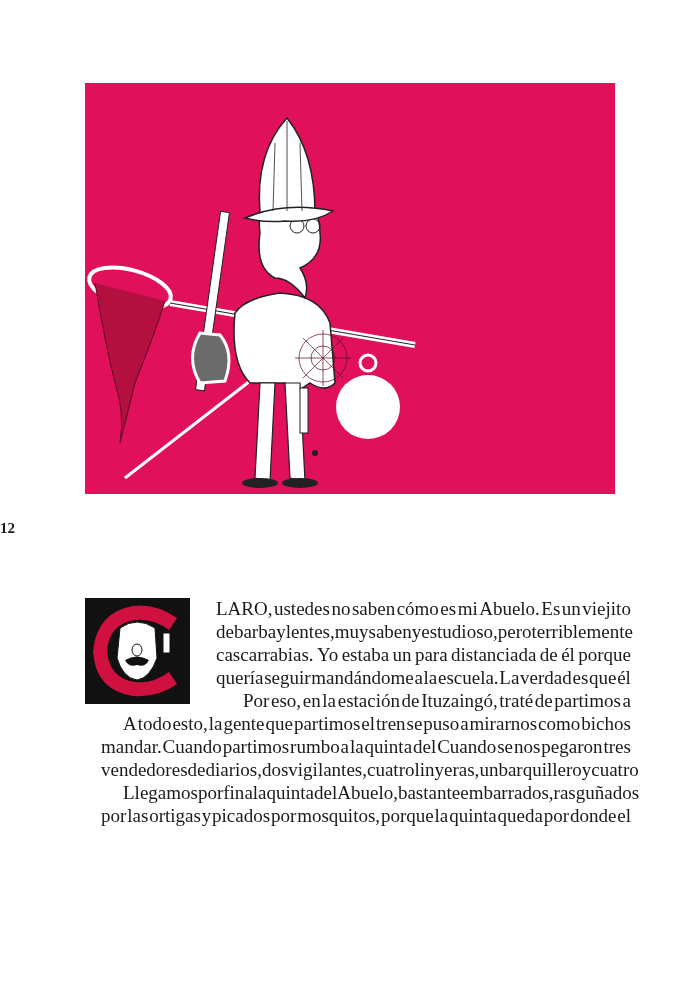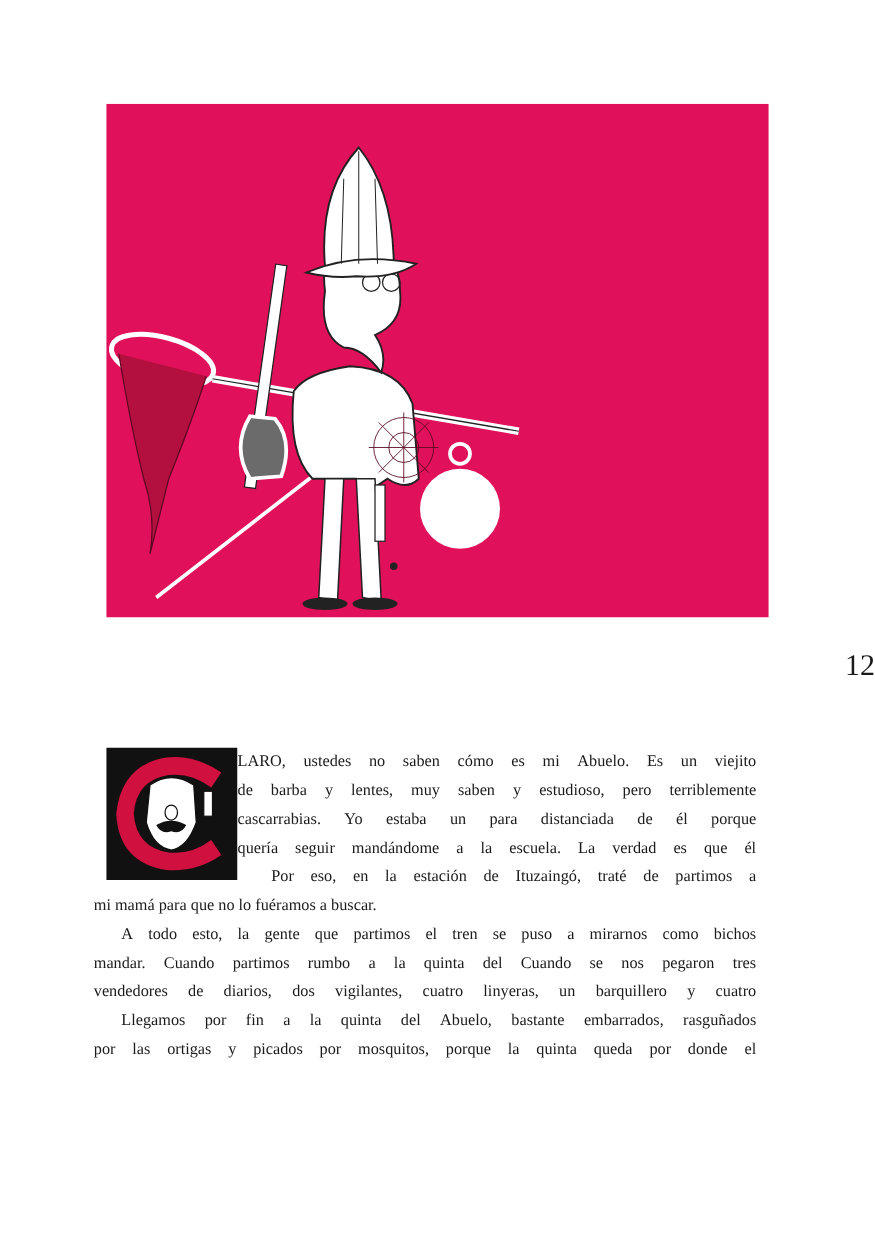--- a/index.html
+++ b/index.html
@@ -1,24 +1,24 @@
 <!DOCTYPE html>
 <html><head>
   <meta charset="utf-8">
   <style>
     html, body { margin: 0; padding: 0; background: #ffffff; }
     body { width: 700px; height: 989px; position: relative; overflow: hidden;
            font-family: "Liberation Serif", "DejaVu Serif", serif; color: #1a1a1a; }
     .illustration { position: absolute; left: 85px; top: 83px; width: 530px; height: 411px; }
     .illustration svg { display: block; width: 100%; height: 100%; }
-    .chapter-number { position: absolute; left: 0; width: 700px; top: 520px; text-align: right;
-                      font-weight: normal; font-size: 24px; }
+    .chapter-number { position: absolute; left: 0; width: 700px; top: 520px; text-align: left;
+                      font-weight: bold; font-size: 15px; }
     .dropcap { position: absolute; left: 85px; top: 598px; width: 105px; height: 106px; }
     .dropcap svg { display: block; width: 100%; height: 100%; }
-    .body-text { position: absolute; left: 75px; top: 597px; width: 530px; font-size: 13px; line-height: 23px; }
+    .body-text { position: absolute; left: 101px; top: 597px; width: 530px; font-size: 19px; line-height: 23px; }
     .line { white-space: nowrap; display: flex; justify-content: space-between; }
     .line.last { justify-content: flex-start; }
     .line span.w { display: inline-block; }
     .line.indent-cap { margin-left: 115px; }
     .line.indent-par { padding-left: 22px; }
     .line.indent-big { padding-left: 142px; }
   </style>
 </head>
 <body>
 
@@ -147,21 +147,20 @@
       <span class="w">en</span>
       <span class="w">la</span>
       <span class="w">estación</span>
       <span class="w">de</span>
       <span class="w">Ituzaingó,</span>
       <span class="w">traté</span>
       <span class="w">de</span>
       <span class="w">partimos</span>
       <span class="w">a</span>
     </div>
-  <div class="line last">mi mamá para que no lo fuéramos a buscar.</div>
   <div class="line indent-par">
       <span class="w">A</span>
       <span class="w">todo</span>
       <span class="w">esto,</span>
       <span class="w">la</span>
       <span class="w">gente</span>
       <span class="w">que</span>
       <span class="w">partimos</span>
       <span class="w">el</span>
       <span class="w">tren</span>

